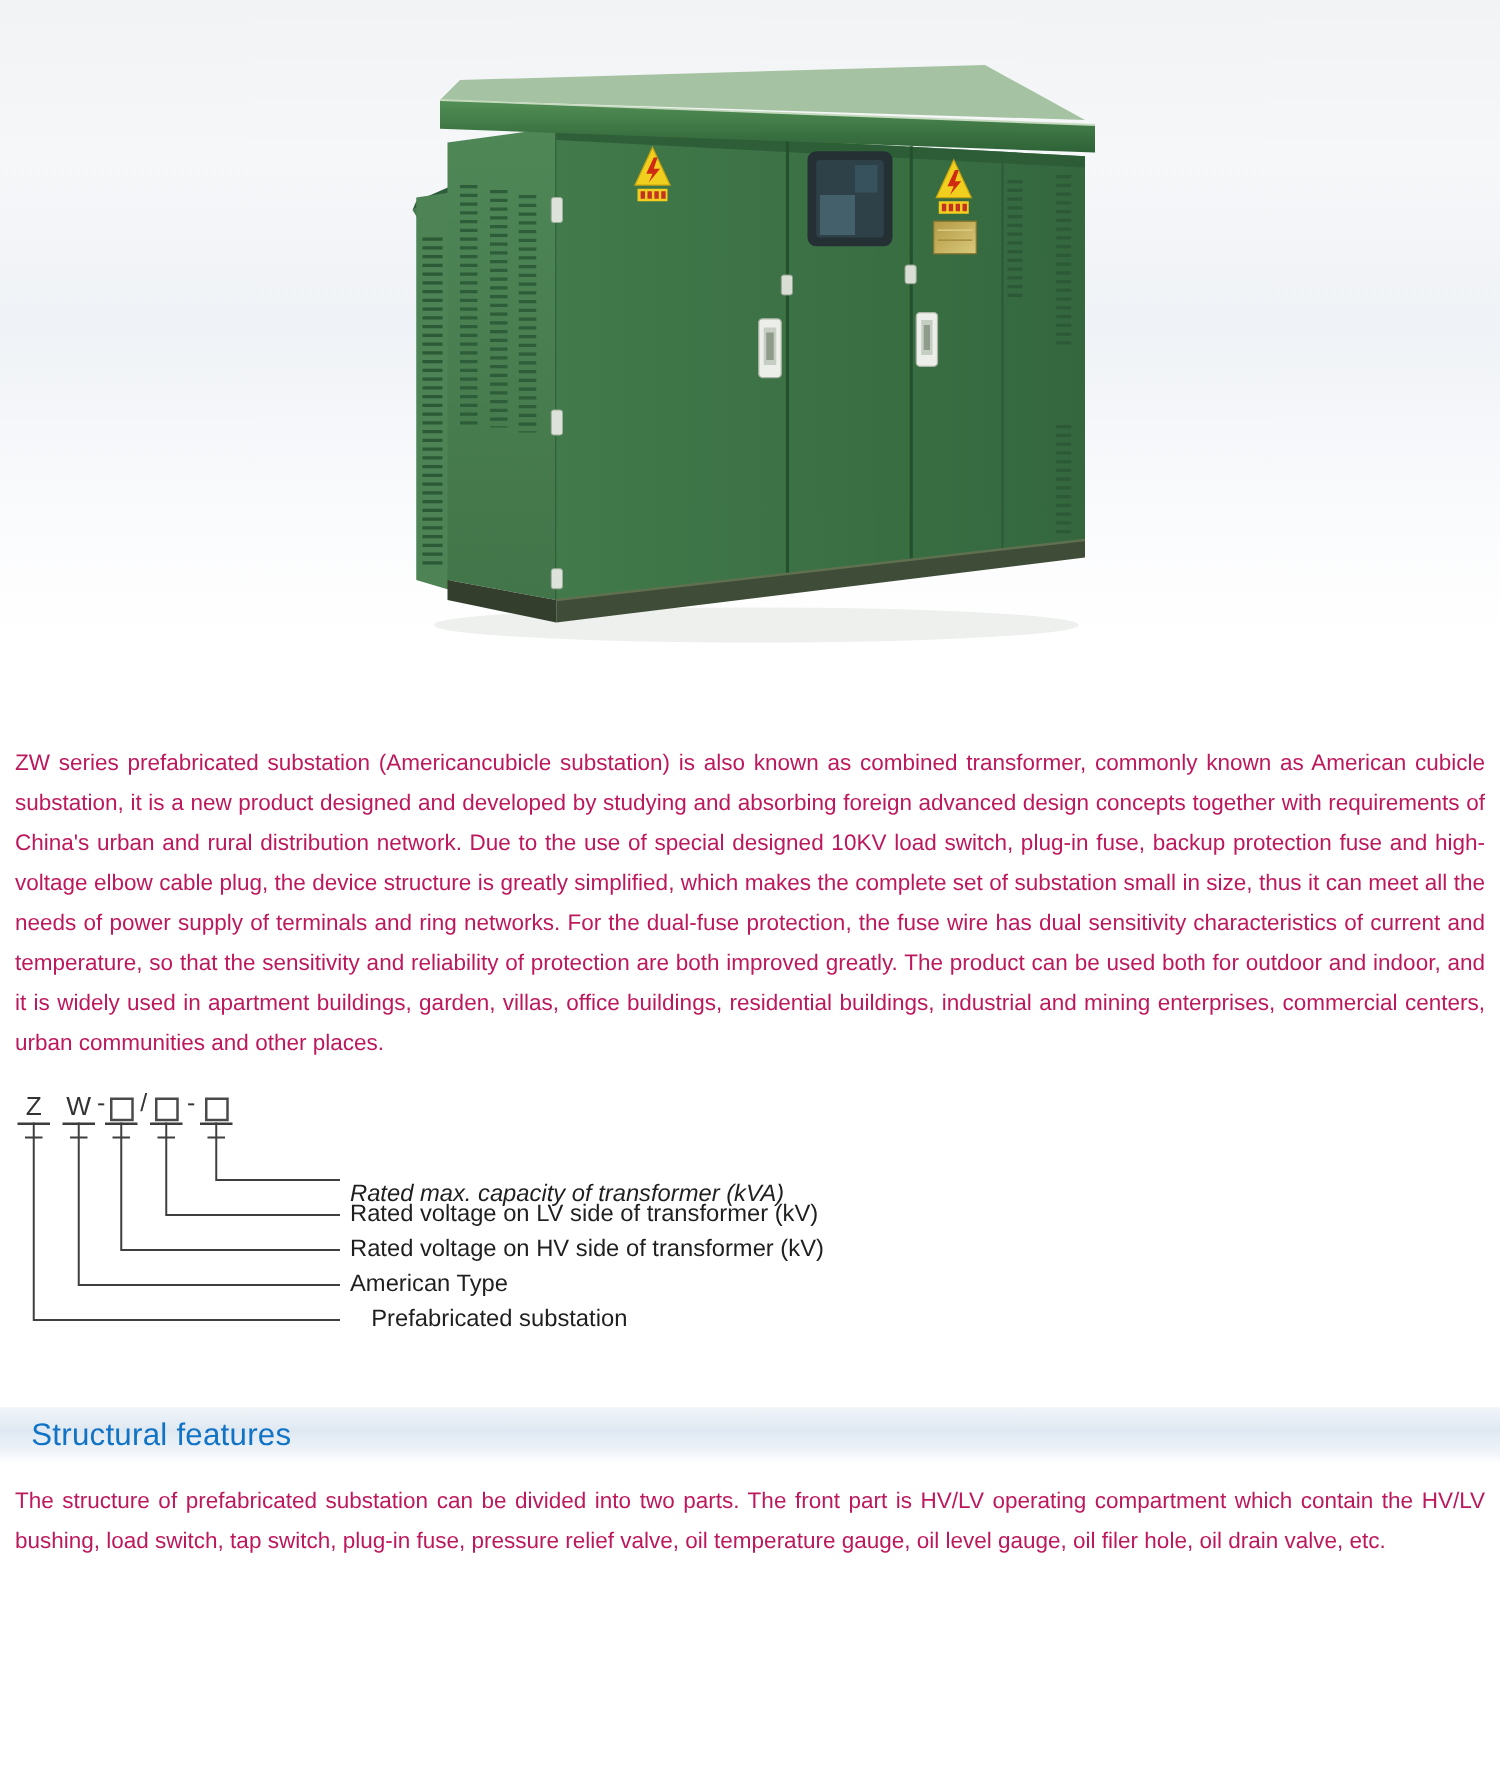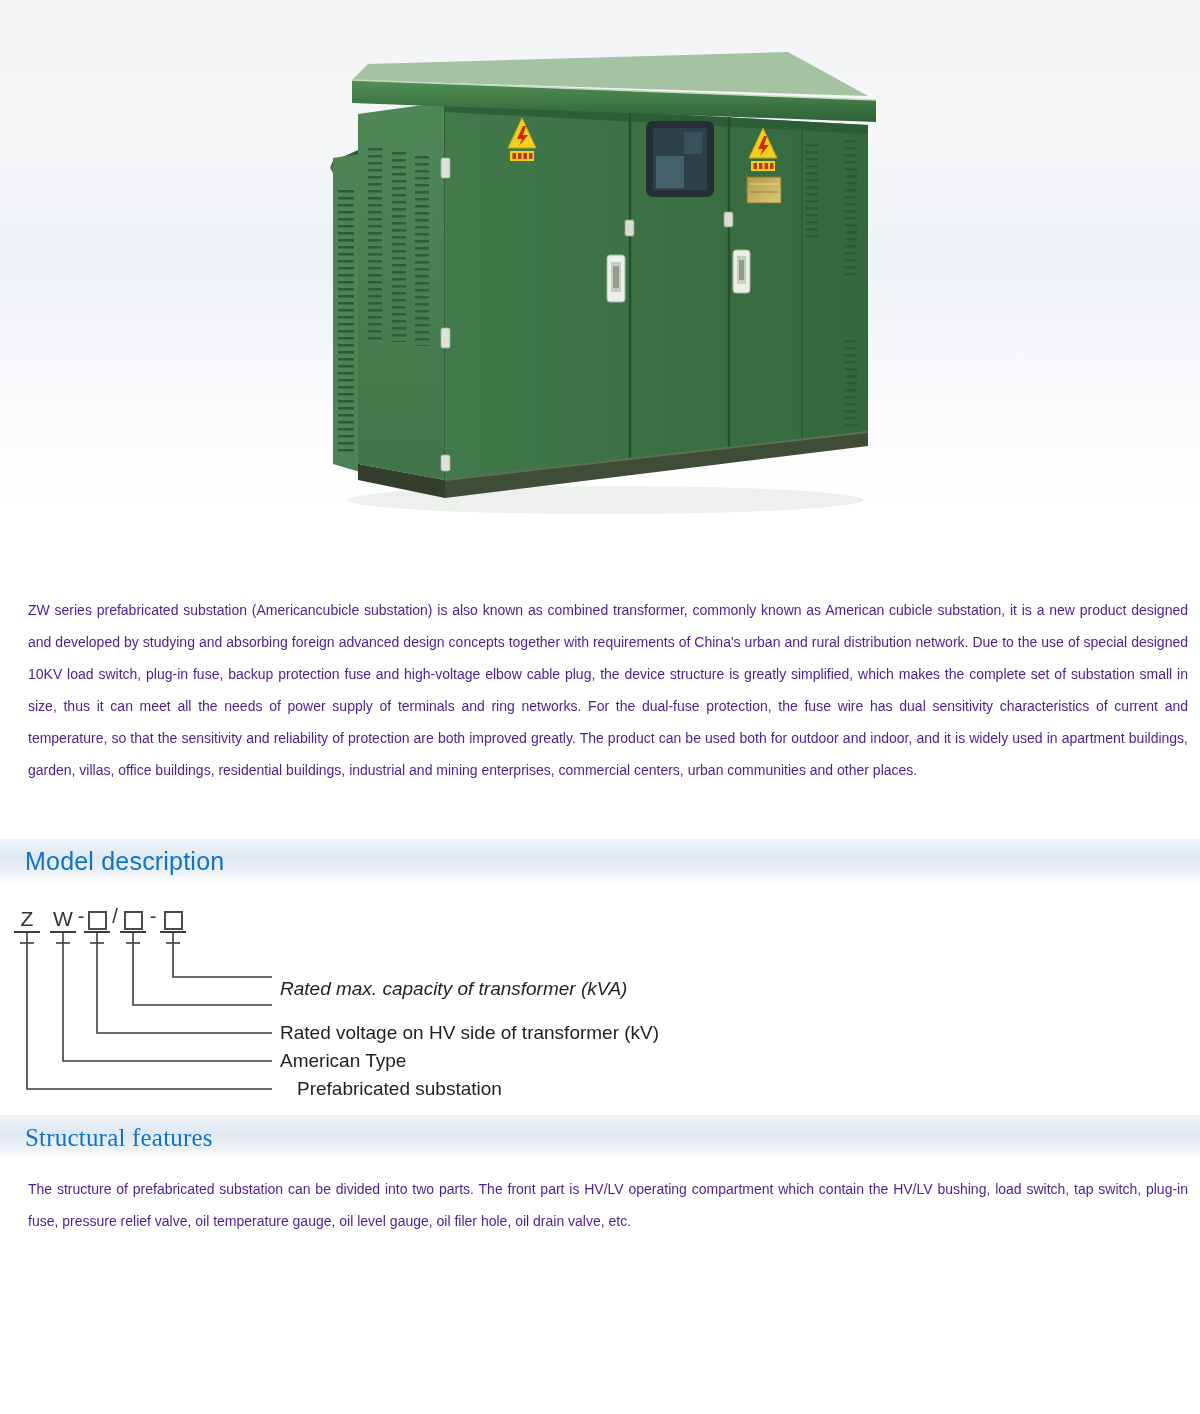--- a/index.html
+++ b/index.html
@@ -15,25 +15,25 @@
   .photo-section svg{position:absolute;left:300px;top:40px;}
   
   .bar{
     margin:0;height:43px;line-height:43px;padding-left:25px;
     font-size:25px;font-weight:400;color:#1173c5;letter-spacing:.2px;
     background:linear-gradient(180deg,#f0f4f9 0%,#dfe8f2 40%,#edf2f8 75%,#fdfeff 100%);
     border-top:1px solid #edf0f4;
   }
   .bar.m-overview{margin-top:27px;}
   .bar.m-model{margin-top:53px;}
-  .bar.m-struct{font-family:Liberation Serif, serif;}
+  .bar.m-struct{margin-top:44px;}
   
   .body-text{
-    font-size:14px;line-height:32px;text-align:justify;
-    margin:14px 12px 0 28px;color:#4c1d95;
+    font-size:18px;line-height:32px;text-align:justify;
+    margin:14px 12px 0 12px;color:#be185d;
   }
   
   .diagram{position:relative;height:214px;margin:18px 0 0 12px;}
   .cell{
     position:absolute;top:0;height:30px;width:26px;
     border-bottom:2px solid #3d3d3d;
     display:flex;align-items:flex-end;justify-content:center;
     font-size:21px;color:#333;
   }
   .sep{
@@ -162,23 +162,20 @@
       <rect x="424" y="172" width="9" height="15" rx="2" fill="#d8ded4" stroke="#8fa08c" stroke-width="0.8"></rect>
     </g>
   </svg>
 </div>
 
 <section>
   <p class="body-text">ZW series prefabricated substation (Americancubicle substation) is also known as combined transformer, commonly known as American cubicle substation, it is a new product designed and developed by studying and absorbing foreign advanced design concepts together with requirements of China's urban and rural distribution network. Due to the use of special designed 10KV load switch, plug-in fuse, backup protection fuse and high-voltage elbow cable plug, the device structure is greatly simplified, which makes the complete set of substation small in size, thus it can meet all the needs of power supply of terminals and ring networks. For the dual-fuse protection, the fuse wire has dual sensitivity characteristics of current and temperature, so that the sensitivity and reliability of protection are both improved greatly. The product can be used both for outdoor and indoor, and it is widely used in apartment buildings, garden, villas, office buildings, residential buildings, industrial and mining enterprises, commercial centers, urban communities and other places.</p>
 </section>
 
 <section>
-  <h2 class="bar m-model">
-    <span>Model description</span>
-  </h2>
 
   <div class="diagram">
 
     <div class="cell c-z">Z</div>
     <div class="cell c-w">W</div>
     <div class="sep s-1">-</div>
     <div class="cell c-b1">
         <span class="sq"></span>
       </div>
     <div class="sep s-2">/</div>
@@ -199,20 +196,21 @@
         <line x1="154" y1="42" x2="168" y2="42"></line>
         <polyline points="161,30 161,76 260,76"></polyline>
         <polyline points="121,30 121,104 260,104"></polyline>
         <polyline points="85,30 85,132 260,132"></polyline>
         <polyline points="51,30 51,160 260,160"></polyline>
         <polyline points="15,30 15,188 260,188"></polyline>
       </g>
     </svg>
 
     <div class="dlabel dl-0">Rated max. capacity of transformer (kVA)</div>
+    <div class="dlabel dl-1">Rated voltage on LV side of transformer (kV)</div>
     <div class="dlabel dl-2">Rated voltage on HV side of transformer (kV)</div>
     <div class="dlabel dl-3">American Type</div>
     <div class="dlabel dl-4">Prefabricated substation</div>
   </div>
 </section>
 
 <section>
   <h2 class="bar m-struct">
     <span>Structural features</span>
   </h2>

